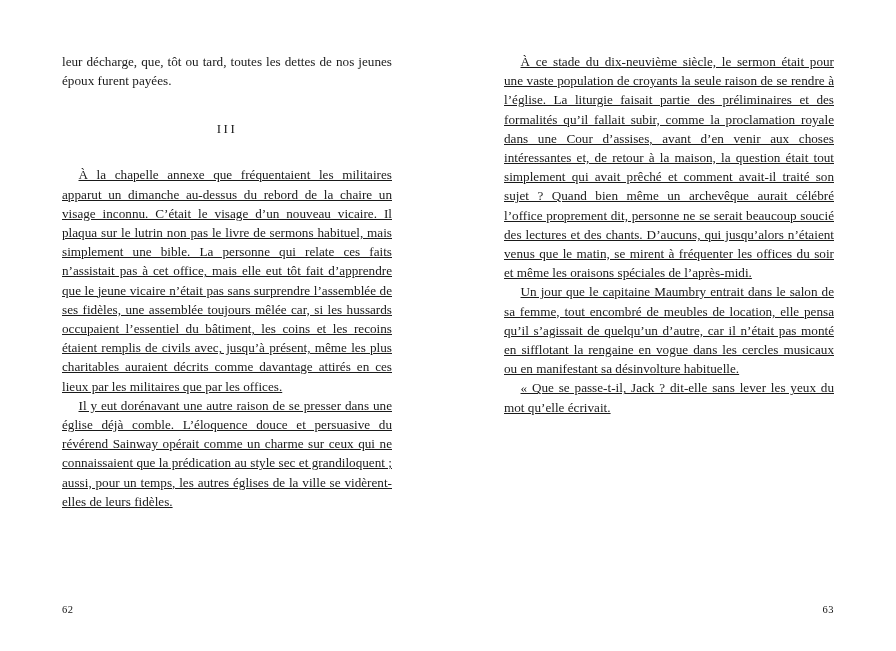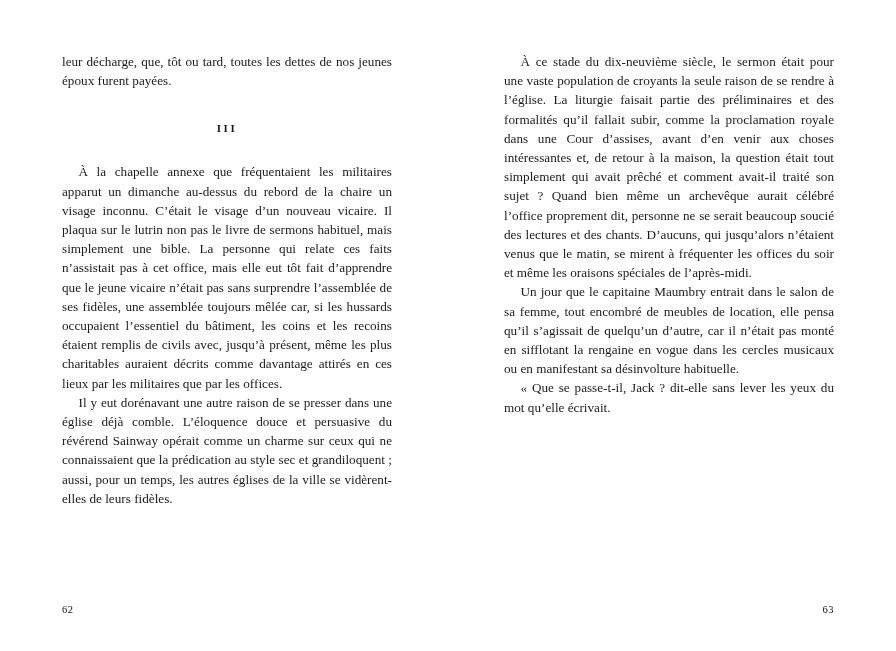--- a/index.html
+++ b/index.html
@@ -40,28 +40,28 @@
     text-align: justify;
     text-justify: inter-word;
     hyphens: manual;
   }
   .textblock p {
     margin: 0;
     text-indent: 0;
   }
   .textblock p.indent {
     text-indent: 1.25em;
+    text-decoration: underline;
   }
   .chapter-number {
     text-align: center;
     margin: 30px 0 26px 0;
-    font-size: 11px;
+    font-size: 13px;
     letter-spacing: 2.5px;
     font-variant: small-caps;
-    font-weight: bold;
   }
   .folio {
     position: absolute;
     bottom: 36px;
     font-size: 10.5px;
     letter-spacing: 0.5px;
     color: #111;
     margin-top: 45px;
   }
   .folio-left {

